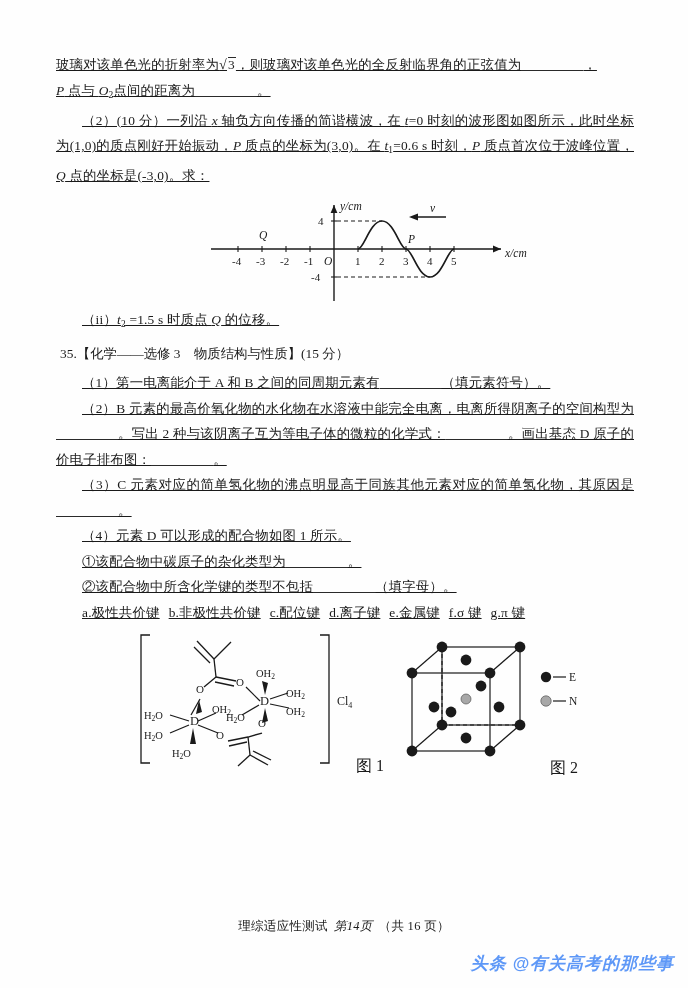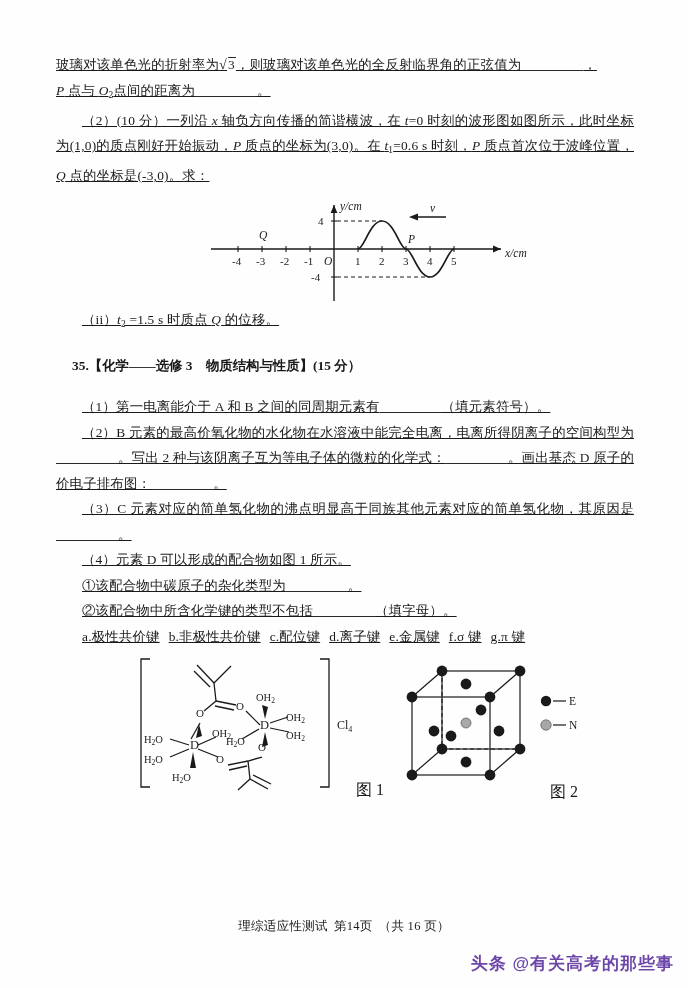--- a/index.html
+++ b/index.html
@@ -60,22 +60,22 @@
     position: relative;
     width: 578px;
     height: 112px;
     margin: 4px 0 2px 0;
   }
 
   
   .sec-head {
     font-size: 13.4px;
     line-height: 25.5px;
-    margin: 16px;
-    font-weight: bold;
+    margin: 4px;
+    font-weight: normal;
   }
 
   
   .figs-row {
     position: relative;
     width: 578px;
     height: 152px;
     margin-top: 4px;
   }
   .fig1-wrap {
@@ -104,32 +104,33 @@
 
   .footer {
     position: absolute;
     left: 0;
     top: 918px;
     width: 688px;
     text-align: center;
     font-size: 12.5px;
     letter-spacing: 0.3px;
   }
-  .footer .fnum { margin: 0 6px; }
+  .footer .fnum { margin: 0 6px; font-style: italic; }
 
   .watermark {
     position: absolute;
     right: 14px;
     top: 952px;
     font-size: 17px;
-    color: #4c1d95;
+    color: #3b82f6;
     font-family: "Liberation Sans", sans-serif;
     font-weight: bold;
     letter-spacing: 1px;
     opacity: 0.82;
+    font-style: italic;
   }
   .opts { letter-spacing: 0.2px; }
   .opts span { margin-right: 9px; }
 </style>
 </head>
 <body>
 
 <div class="page">
   <div class="content">
 

